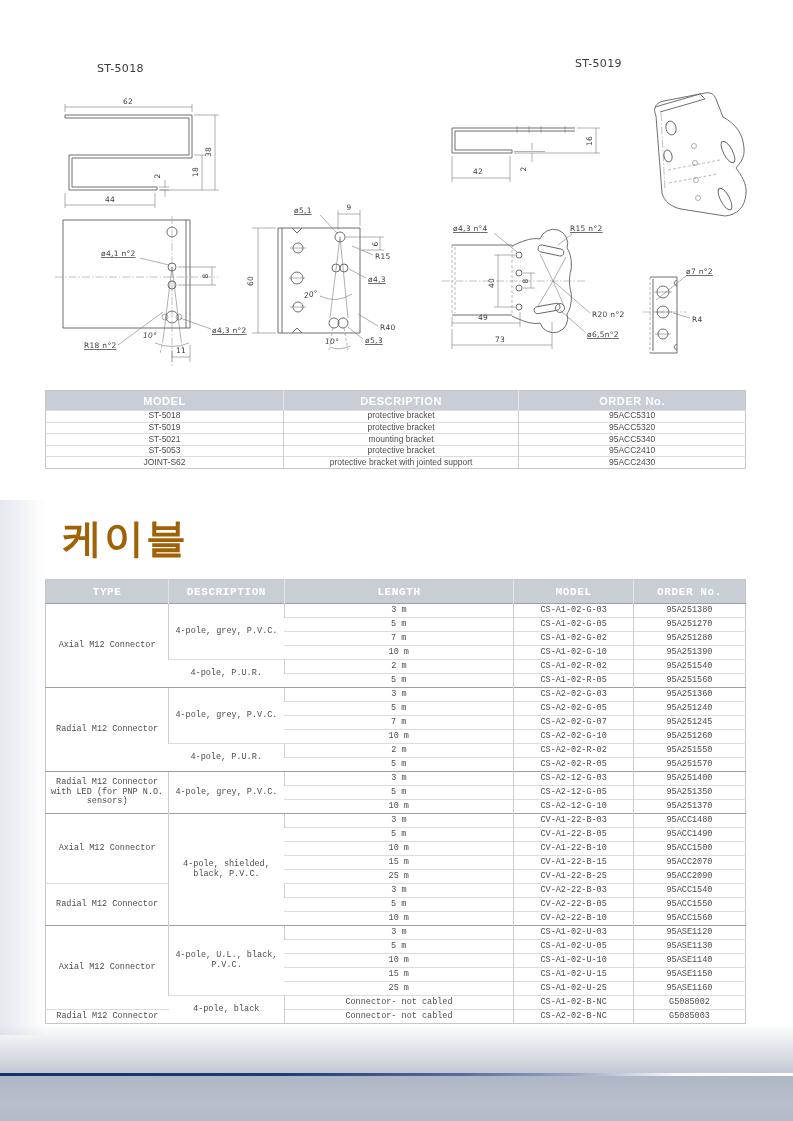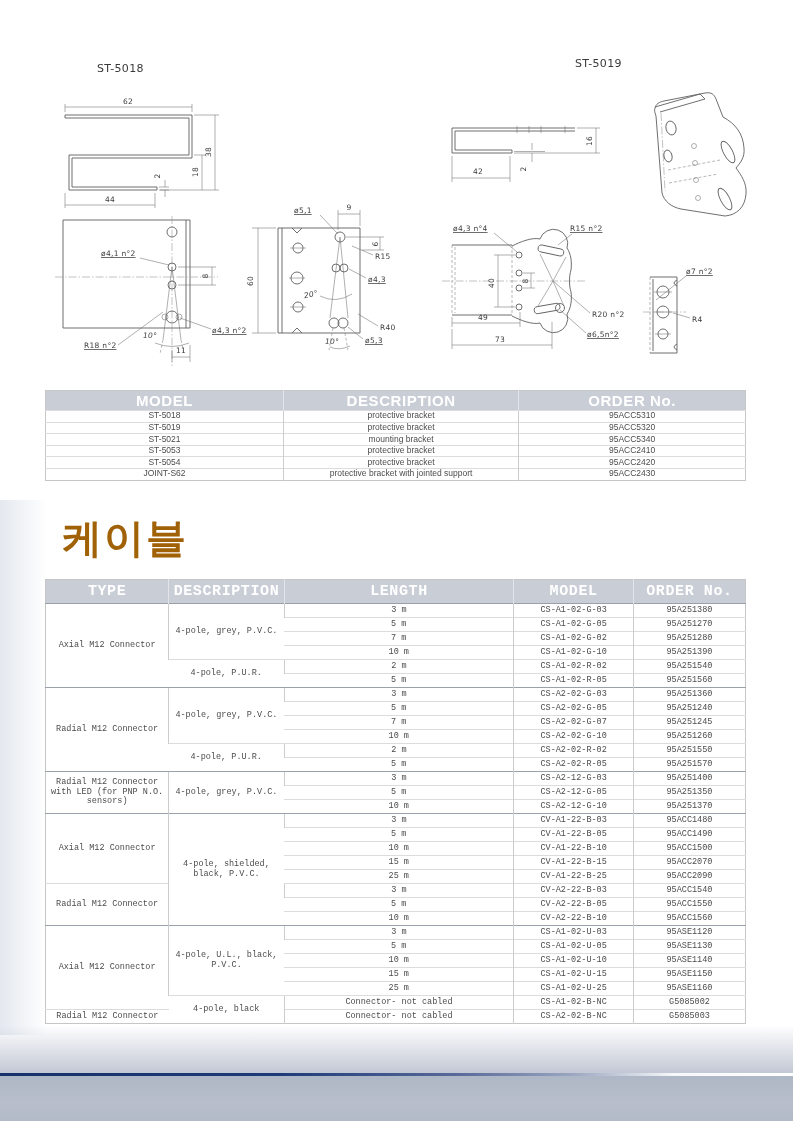--- a/index.html
+++ b/index.html
@@ -14,21 +14,21 @@
   .thin{fill:none;stroke:#6e6e6e;stroke-width:.55;}
   .cl{fill:none;stroke:#8f8f8f;stroke-width:.55;stroke-dasharray:8 2 1.5 2;}
   .dsh{fill:none;stroke:#7d7d7d;stroke-width:.55;stroke-dasharray:3 2;}
   .dim{fill:none;stroke:#6e6e6e;stroke-width:.55;}
   #dwg-svg text{font-family:"DejaVu Sans",sans-serif;font-size:7.5px;fill:#3c3c3c;letter-spacing:.3px;}
   #dwg-svg text.mid{text-anchor:middle;}
   #dwg-svg text.it{font-style:italic;}
   #dwg-svg text.u{text-decoration:underline;}
   
   table{border-collapse:collapse;table-layout:fixed;position:absolute;left:45px;width:701px;background:#fff;border:1px solid #c6c6c6;}
-  th{background:#c9cdd6;color:#ffffff;font-weight:bold;font-size:15px;letter-spacing:.6px;border-left:1px solid #e2e4e9;text-align:center;padding:0;}
+  th{background:#c9cdd6;color:#ffffff;font-weight:bold;font-size:11px;letter-spacing:.6px;border-left:1px solid #e2e4e9;text-align:center;padding:0;}
   th:first-child{border-left:none;}
   td{font-size:8.5px;color:#4c4c4c;text-align:center;padding:0 2px;vertical-align:middle;
      border-top:1px solid #dcdcdc;border-left:1px solid #cccccc;line-height:1.15;}
   td:first-child{border-left:none;}
   #bracket-table{top:390px;}
   #bracket-table th{height:19px;}
   #bracket-table td{height:10.6px;}
   #cable-table{top:579px;font-family:Liberation Mono, monospace;}
   #cable-table th{height:23px;}
   #cable-table td{height:13px;}
@@ -239,25 +239,20 @@
         <td>ST-5021</td>
         <td>mounting bracket</td>
         <td>95ACC5340</td>
       </tr>
       <tr>
         <td>ST-5053</td>
         <td>protective bracket</td>
         <td>95ACC2410</td>
       </tr>
       <tr>
-        <td>ST-5054</td>
-        <td>protective bracket</td>
-        <td>95ACC2420</td>
-      </tr>
-      <tr>
         <td>JOINT-S62</td>
         <td>protective bracket with jointed support</td>
         <td>95ACC2430</td>
       </tr>
     </tbody>
 </table>
 
 <div class="section-heading">케이블</div>
 
 <table id="cable-table">

